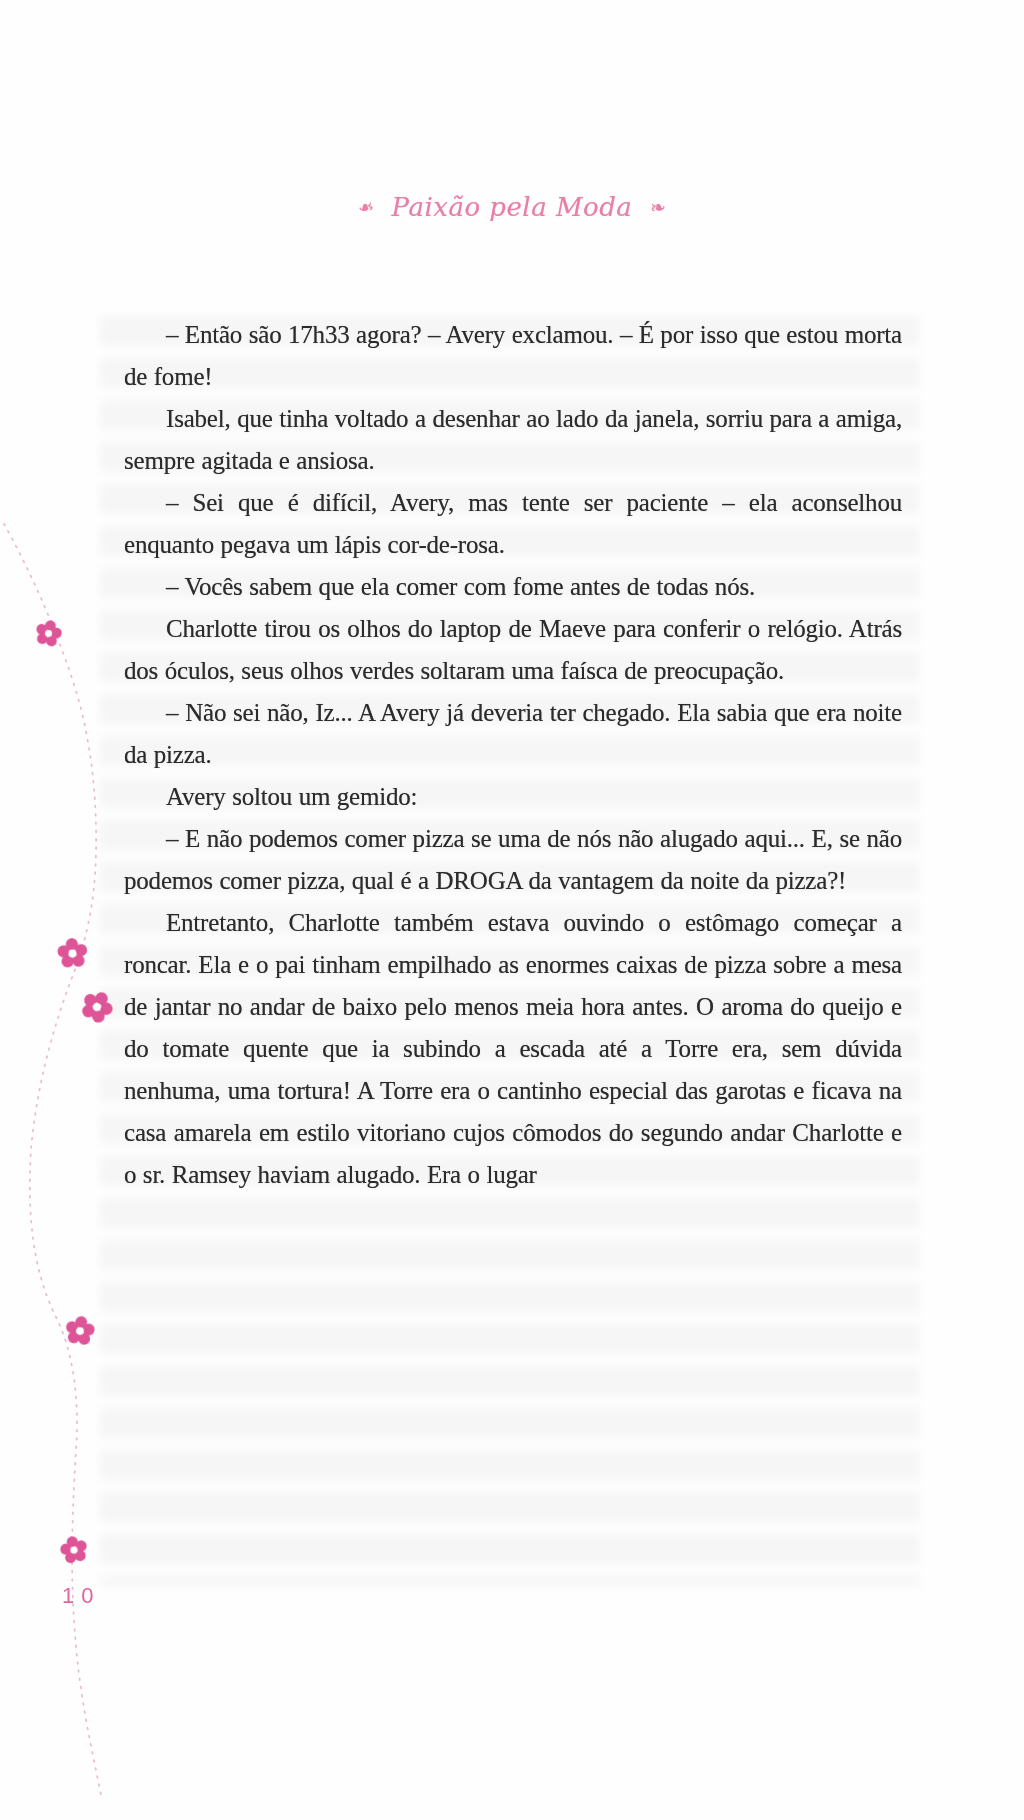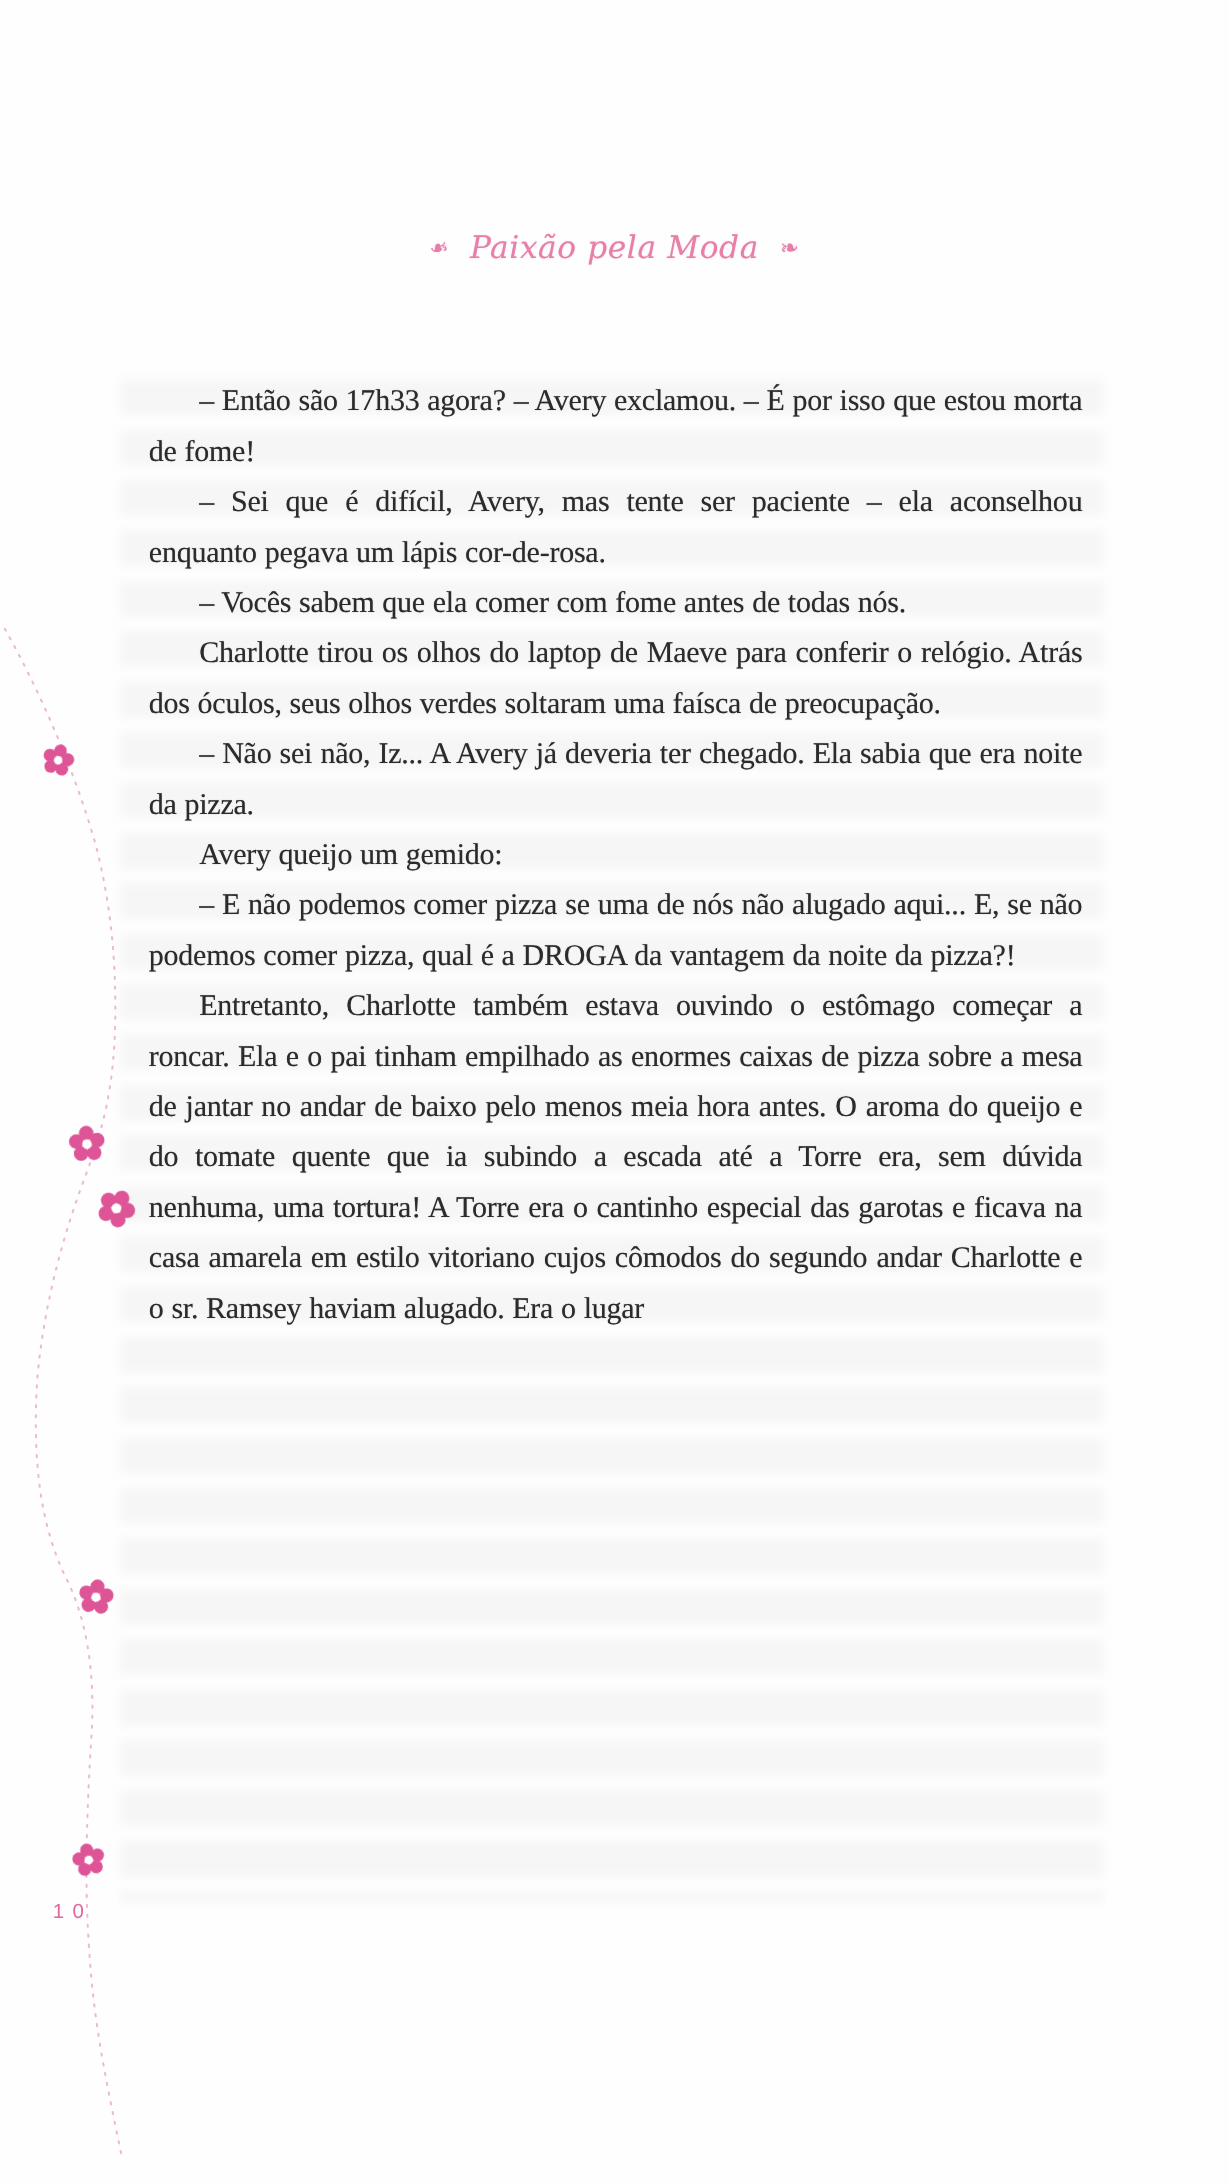--- a/index.html
+++ b/index.html
@@ -61,23 +61,23 @@
     filter:drop-shadow(0 0 0.5px rgba(221,85,151,0.6));
   }
   .flower svg{display:block;width:100%;height:100%;}
   .flower.f1{left:35px;top:620px;width:27px;height:27px;transform:rotate(14deg);}
   .flower.f2{left:57px;top:938px;width:31px;height:31px;transform:rotate(-4deg);}
   .flower.f3{left:81px;top:991px;width:32px;height:32px;transform:rotate(28deg);}
   .flower.f4{left:65px;top:1316px;width:30px;height:30px;transform:rotate(8deg);}
   .flower.f5{left:60px;top:1536px;width:28px;height:28px;transform:rotate(-12deg);}
 
   .page-number{
-    position:absolute;left:44px;top:1583px;
+    position:absolute;left:62px;top:1583px;
     font-family:"Liberation Sans", sans-serif;
-    font-size:17px;
+    font-size:22px;
     letter-spacing:7px;
     color:var(--num-pink);
     font-weight:500;
   }
 </style>
 </head>
 <body>
 
 <div class="page">
 
@@ -96,25 +96,26 @@
   </svg>
 
   <div class="header">
     <span class="flourish left">❧</span>
     <span class="chapter-title">Paixão pela Moda</span>
     <span class="flourish right">❧</span>
   </div>
 
   <div class="body-text" id="body-text">
       <p>– Então são 17h33 agora? – Avery exclamou. – É por isso que estou morta de fome!</p>
+      <p>Isabel, que tinha voltado a desenhar ao lado da janela, sorriu para a amiga, sempre agitada e ansiosa.</p>
       <p>– Sei que é difícil, Avery, mas tente ser paciente – ela aconselhou enquanto pegava um lápis cor-de-rosa.</p>
       <p>– Vocês sabem que ela comer com fome antes de todas nós.</p>
       <p>Charlotte tirou os olhos do laptop de Maeve para conferir o relógio. Atrás dos óculos, seus olhos verdes soltaram uma faísca de preocupação.</p>
       <p>– Não sei não, Iz... A Avery já deveria ter chegado. Ela sabia que era noite da pizza.</p>
-      <p>Avery queijo um gemido:</p>
+      <p>Avery soltou um gemido:</p>
       <p>– E não podemos comer pizza se uma de nós não alugado aqui... E, se não podemos comer pizza, qual é a DROGA da vantagem da noite da pizza?!</p>
       <p>Entretanto, Charlotte também estava ouvindo o estômago começar a roncar. Ela e o pai tinham empilhado as enormes caixas de pizza sobre a mesa de jantar no andar de baixo pelo menos meia hora antes. O aroma do queijo e do tomate quente que ia subindo a escada até a Torre era, sem dúvida nenhuma, uma tortura! A Torre era o cantinho especial das garotas e ficava na casa amarela em estilo vitoriano cujos cômodos do segundo andar Charlotte e o sr. Ramsey haviam alugado. Era o lugar</p>
     </div>
 
   <span class="flower f1">
       <svg viewBox="0 0 32 32" xmlns="http://www.w3.org/2000/svg">
         <g fill="currentColor">
           <circle cx="16" cy="6.5" r="6.2"></circle>
           <circle cx="25" cy="13.1" r="6.2"></circle>
           <circle cx="21.6" cy="23.7" r="6.2"></circle>

